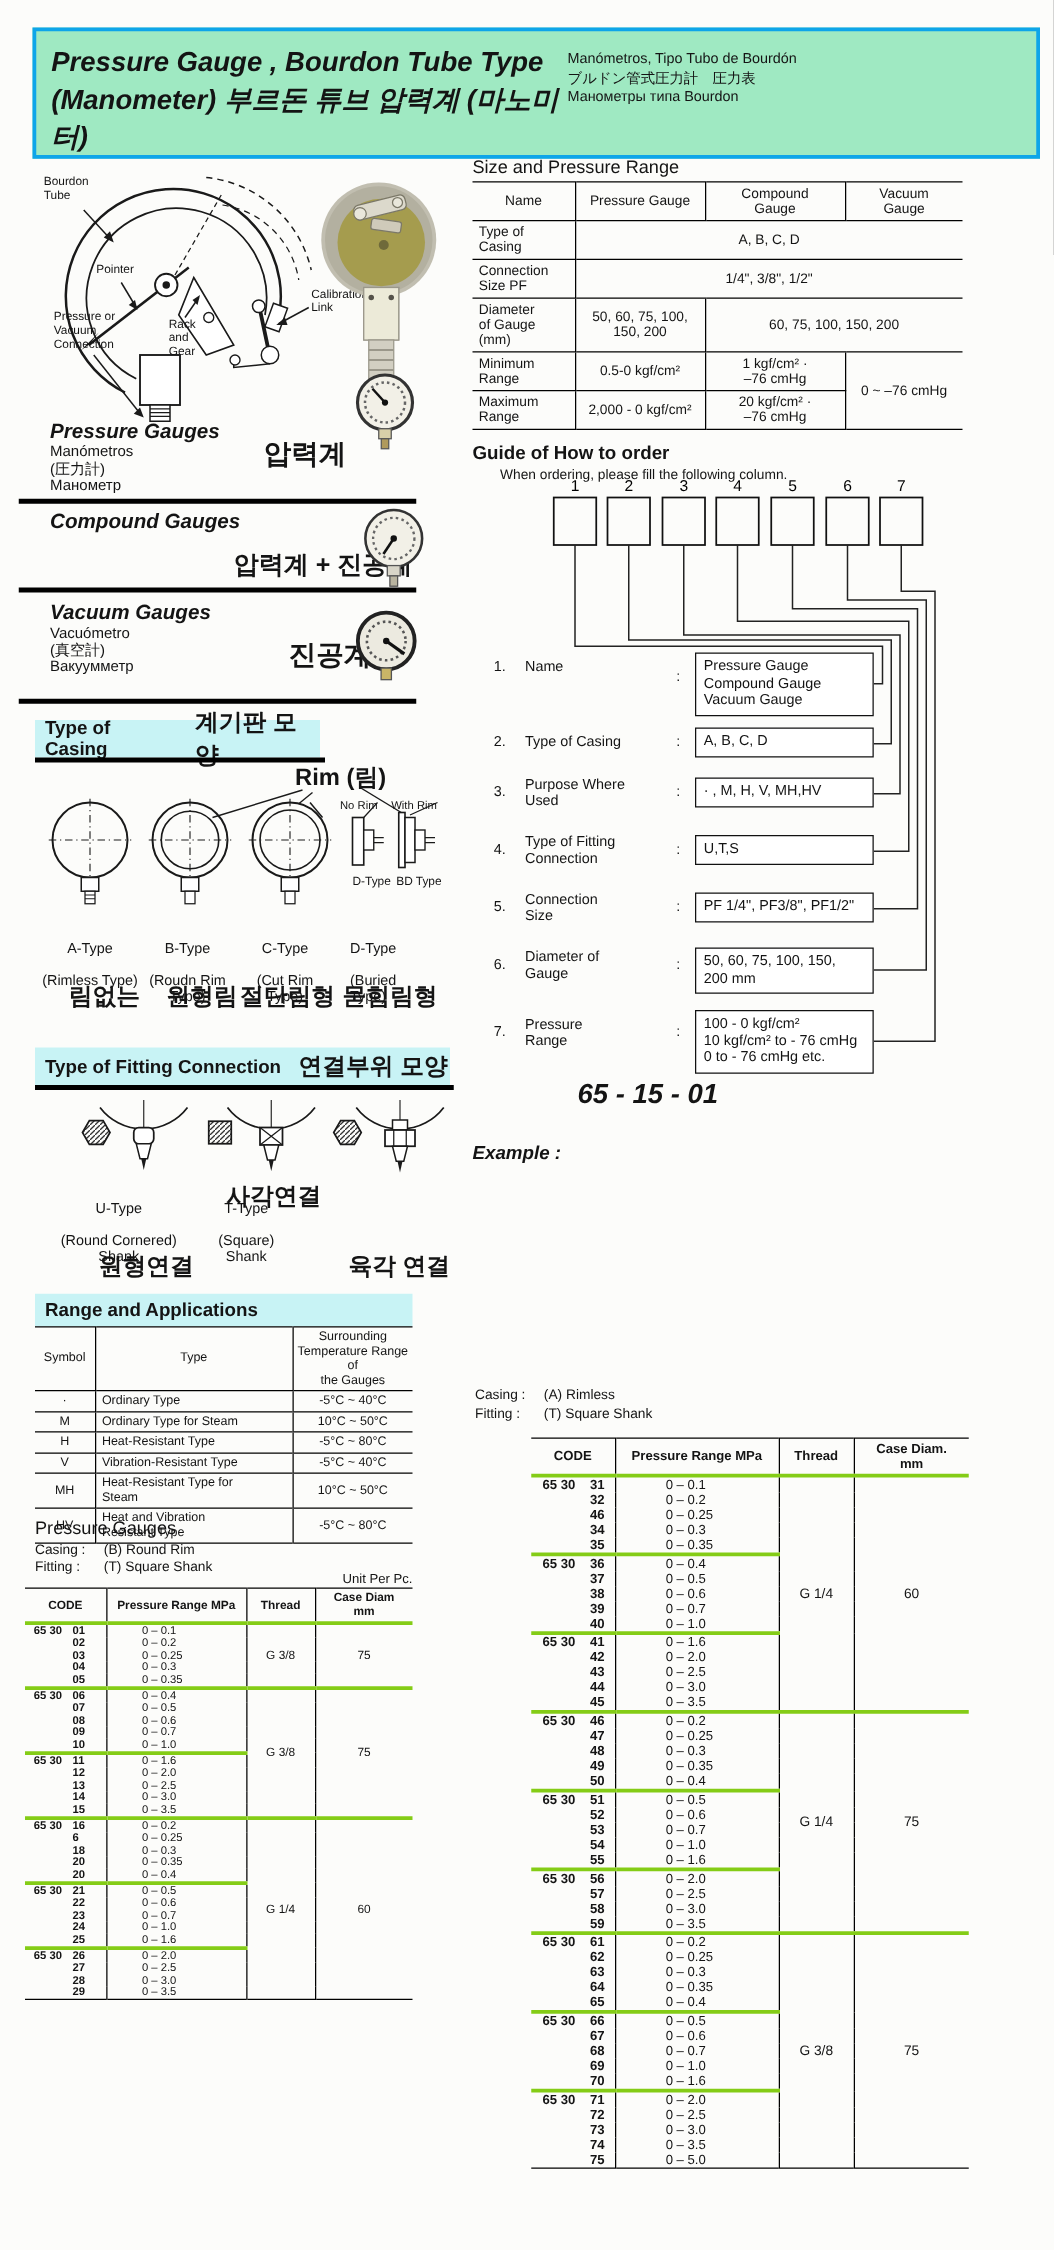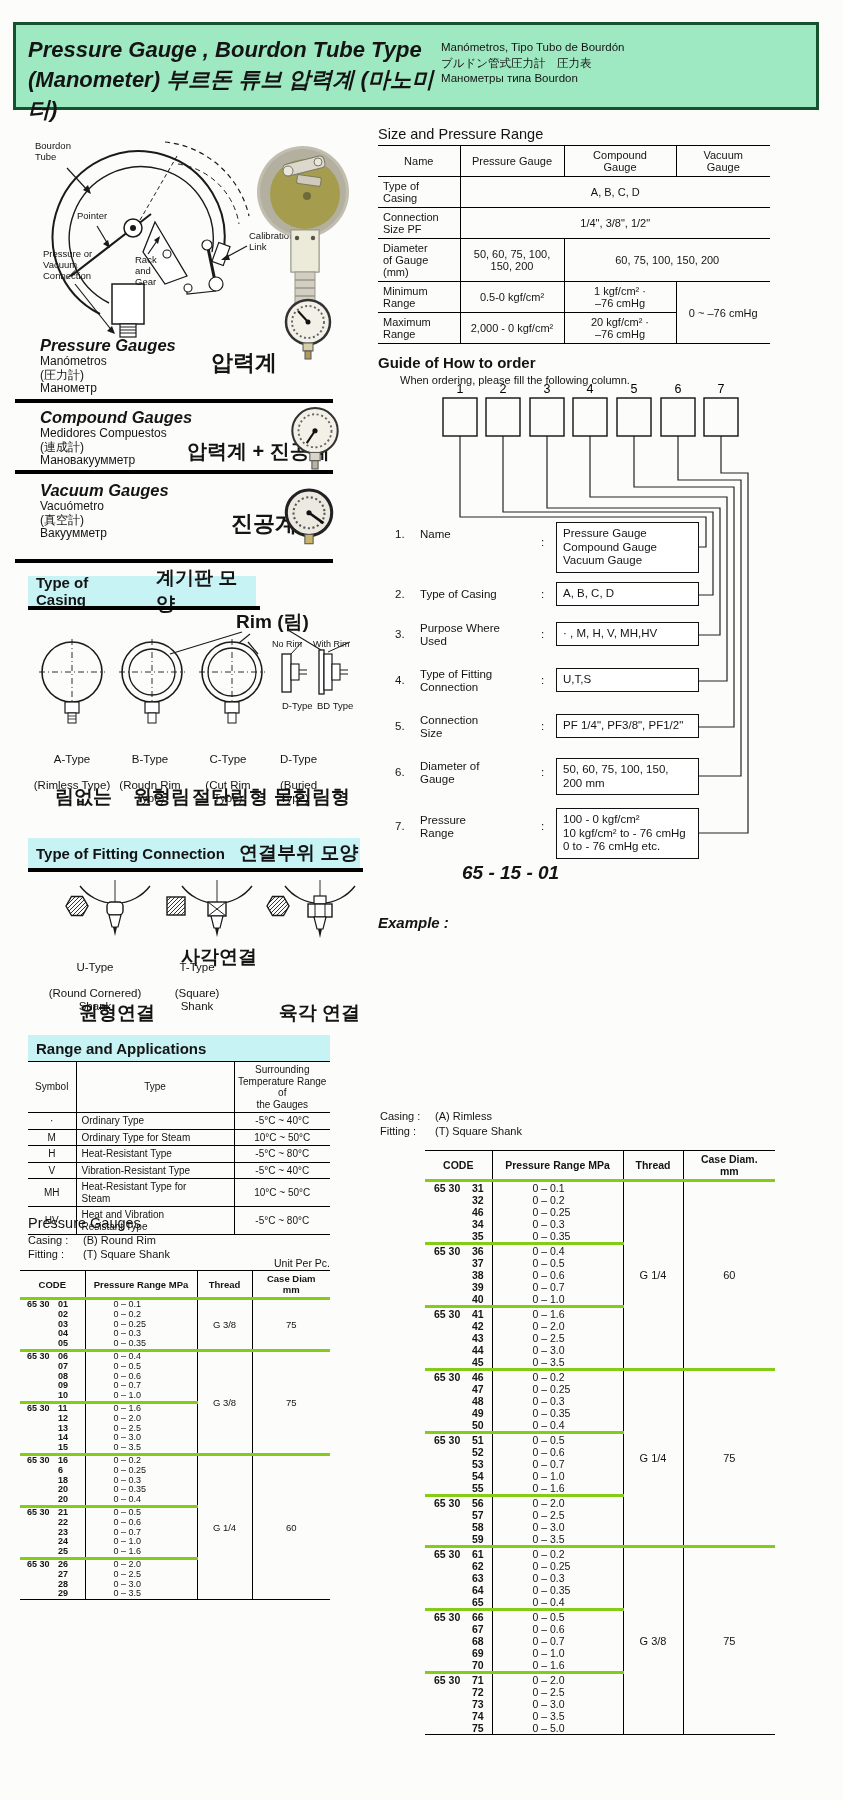--- a/index.html
+++ b/index.html
@@ -2,21 +2,21 @@
 <html><head>
 <meta charset="utf-8">
 <style>
 *{margin:0;padding:0;box-sizing:border-box}
 html,body{background:#9a9a9a}
 #page{position:relative;width:843px;height:1800px;background:#fcfcfa;font-family:"Liberation Sans",sans-serif;color:#141414;overflow:hidden;margin:0 auto}
 .abs{position:absolute}
 .pre{white-space:pre-line}
 svg{display:block}
 
-#banner{left:13px;top:22px;width:806px;height:88px;border:3px solid #14532d;display:flex}
+#banner{left:26px;top:22px;width:806px;height:105px;border:3px solid #0ea5e9;display:flex}
 #banner .t1{font-style:italic;font-weight:bold;font-size:22px;line-height:30px;padding:10px 0 0 12px;width:425px}
 #banner .alt{font-size:11.5px;line-height:15.5px;padding-top:15px}
 
 .gsec .gt{font-weight:bold;font-style:italic;font-size:16.5px}
 .gsec .gs{font-size:12px;line-height:13.5px}
 .gsec .gk{position:absolute;font-weight:bold}
 .hbar{background:#000;height:4px}
 
 .cyan{display:flex;align-items:center;padding-left:8px}
 .cyan .en{font-weight:bold;font-size:15px}
@@ -71,21 +71,21 @@
 
 .oitem{position:absolute;font-size:11.5px;line-height:13px}
 .obox{position:absolute;border:1.5px solid #111;width:143px;padding:4px 6px;font-size:11.5px;line-height:13.5px;white-space:pre-line;background:#fff}
 #guide-svg text{font-size:12.5px;text-anchor:middle;font-family:"Liberation Sans",sans-serif}
 #guide-svg rect{fill:none;stroke:#111;stroke-width:1.4}
 #guide-svg polyline{fill:none;stroke:#222;stroke-width:1.2}
 .note-line{position:absolute;font-size:11px}
 .note-line .nl{display:inline-block;width:52px}
 
 #example-label{font-weight:bold;font-style:italic;font-size:15px}
-#example-code{font-weight:bold;font-style:italic;font-size:19px}
+#example-code{font-weight:bold;font-style:italic;font-size:22px}
 #example-notes{font-style:italic;font-size:10.5px;line-height:13px;white-space:pre-line}
 .h2{font-weight:normal;font-size:14.5px}
 </style>
 </head>
 <body>
 
 <div id="page">
 
   <div id="banner" class="abs banner-bg" style="background: rgb(159, 233, 194);">
     <div class="t1">
@@ -184,25 +184,20 @@
     <circle cx="24" cy="24" r="16" fill="none" stroke="#666" stroke-width="2" stroke-dasharray="2 2.5"></circle>
     <line x1="24" y1="24" x2="14" y2="13" stroke="#111" stroke-width="2"></line>
     <circle cx="24" cy="24" r="2.5" fill="#111"></circle>
     <rect x="19" y="45" width="10" height="8" fill="#d8cfa8" stroke="#555"></rect>
     <rect x="21" y="53" width="6" height="8" fill="#b09a5c" stroke="#555"></rect>
   </svg>
   <div class="abs hbar" style="left:15px;top:399px;width:318px"></div>
 
   <div class="abs gsec" style="left:15px;top:406px;width:320px;height:62px">
     <div class="gt" style="padding:2px 0 0 25px">Compound Gauges</div>
-    <div class="gs" style="padding-left:25px">
-      <div>Medidores Compuestos</div>
-      <div>(連成計)</div>
-      <div>Мановакуумметр</div>
-    </div>
     <div class="gk" style="left:172px;top:32px;font-size:20px">압력계 + 진공계</div>
   </div>
   <svg class="abs" style="left:290px;top:406px" width="50" height="64" viewBox="0 0 48 62">
     <circle cx="24" cy="24" r="22" fill="#f2f0e7" stroke="#333" stroke-width="2"></circle>
     <circle cx="24" cy="24" r="16" fill="none" stroke="#666" stroke-width="1.8" stroke-dasharray="2 2.5"></circle>
     <line x1="24" y1="24" x2="16" y2="36" stroke="#111" stroke-width="2"></line>
     <circle cx="24" cy="24" r="2.5" fill="#111"></circle>
     <rect x="19" y="45" width="10" height="8" fill="#d8d5c8" stroke="#555"></rect>
     <rect x="21" y="53" width="6" height="8" fill="#b9b4a0" stroke="#555"></rect>
   </svg>

